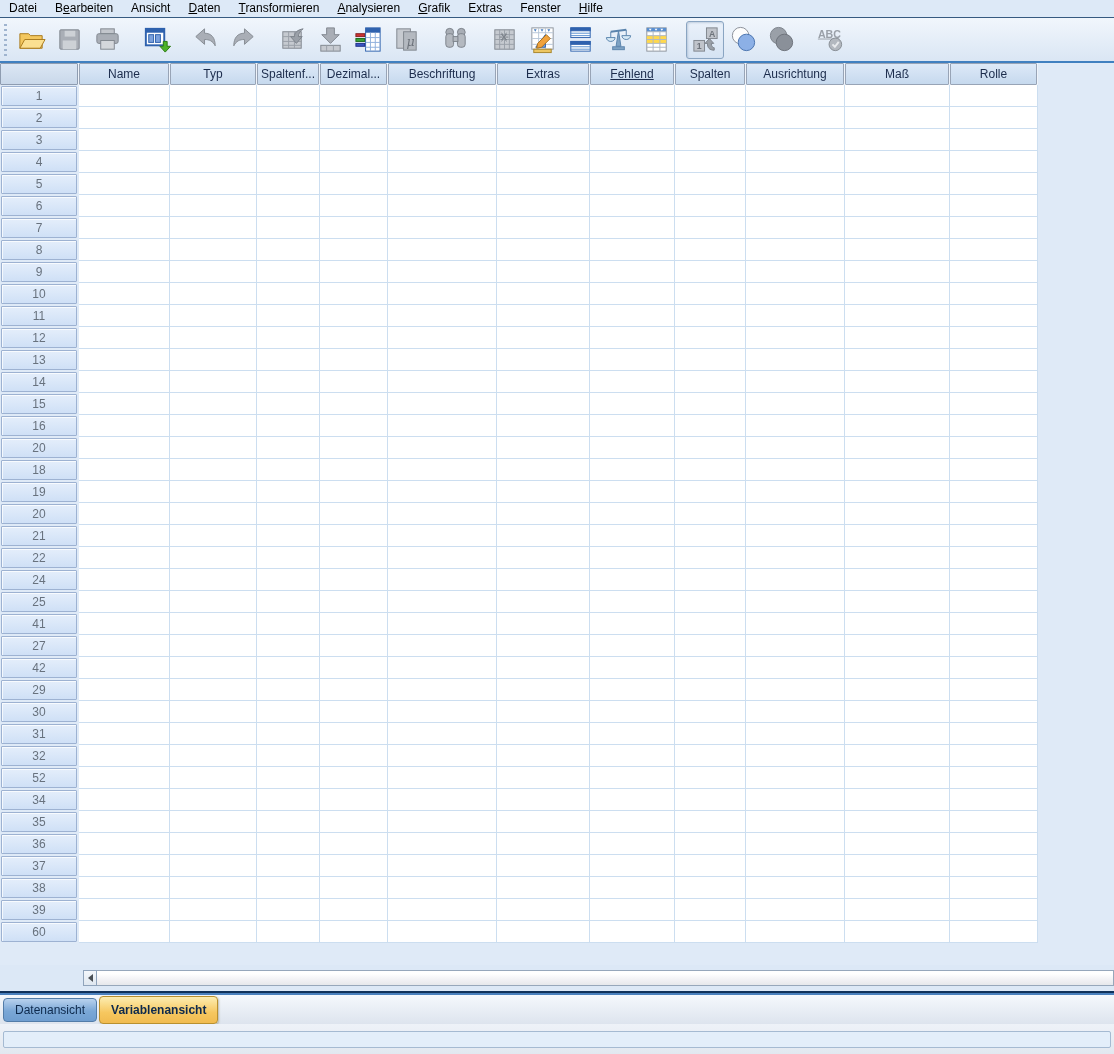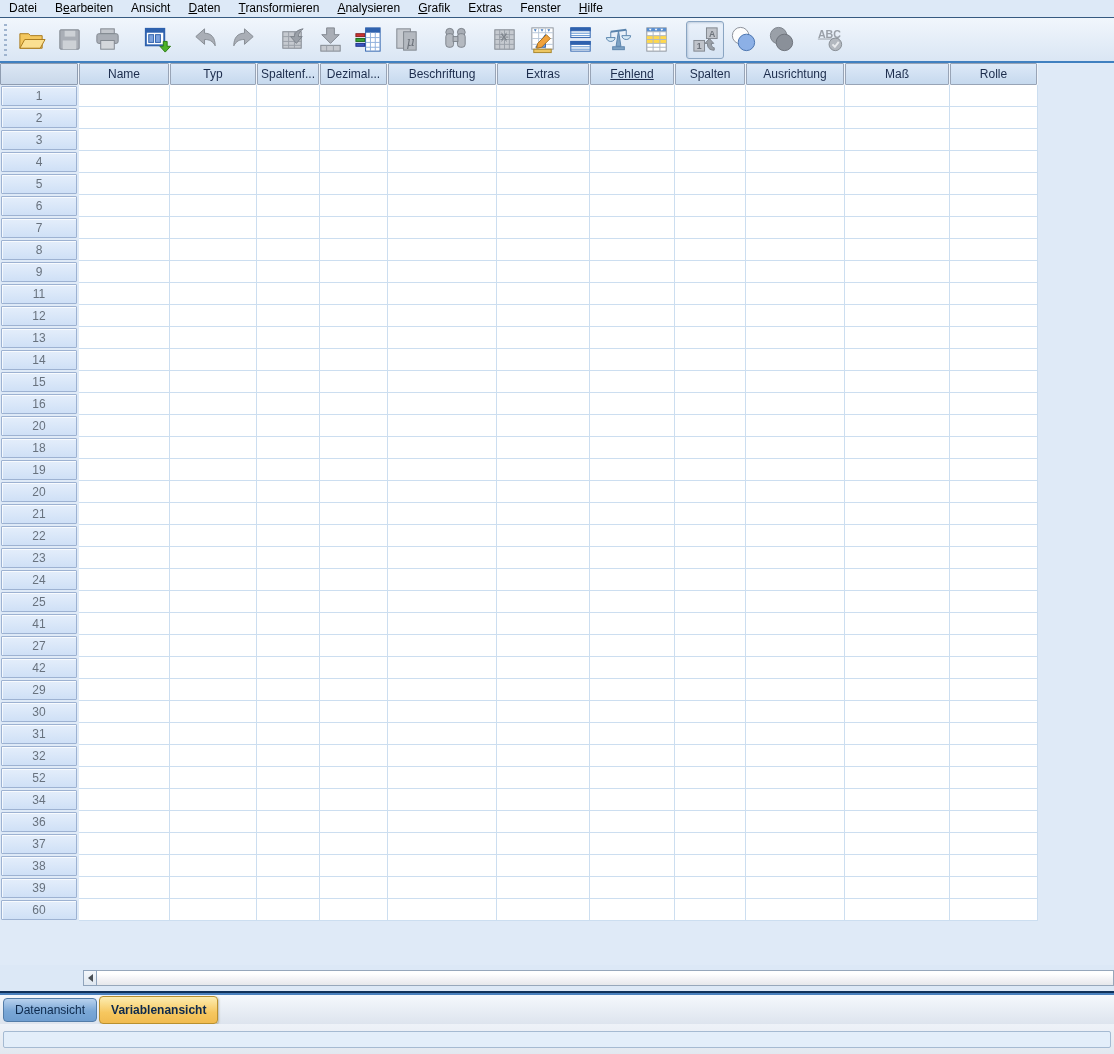--- a/index.html
+++ b/index.html
@@ -503,20 +503,36 @@
           <div class="grid-cell" style="width: 109px;"></div>
           <div class="grid-cell" style="width: 93px;"></div>
           <div class="grid-cell" style="width: 85px;"></div>
           <div class="grid-cell" style="width: 71px;"></div>
           <div class="grid-cell" style="width: 99px;"></div>
           <div class="grid-cell" style="width: 105px;"></div>
           <div class="grid-cell" style="width: 88px;"></div>
         </div>
         <div class="grid-row">
           <div class="row-header">
+            <div class="row-header-btn">10</div>
+          </div>
+          <div class="grid-cell" style="width: 91px;"></div>
+          <div class="grid-cell" style="width: 87px;"></div>
+          <div class="grid-cell" style="width: 63px;"></div>
+          <div class="grid-cell" style="width: 68px;"></div>
+          <div class="grid-cell" style="width: 109px;"></div>
+          <div class="grid-cell" style="width: 93px;"></div>
+          <div class="grid-cell" style="width: 85px;"></div>
+          <div class="grid-cell" style="width: 71px;"></div>
+          <div class="grid-cell" style="width: 99px;"></div>
+          <div class="grid-cell" style="width: 105px;"></div>
+          <div class="grid-cell" style="width: 88px;"></div>
+        </div>
+        <div class="grid-row">
+          <div class="row-header">
             <div class="row-header-btn">11</div>
           </div>
           <div class="grid-cell" style="width: 91px;"></div>
           <div class="grid-cell" style="width: 87px;"></div>
           <div class="grid-cell" style="width: 63px;"></div>
           <div class="grid-cell" style="width: 68px;"></div>
           <div class="grid-cell" style="width: 109px;"></div>
           <div class="grid-cell" style="width: 93px;"></div>
           <div class="grid-cell" style="width: 85px;"></div>
           <div class="grid-cell" style="width: 71px;"></div>
@@ -695,36 +711,20 @@
           <div class="grid-cell" style="width: 109px;"></div>
           <div class="grid-cell" style="width: 93px;"></div>
           <div class="grid-cell" style="width: 85px;"></div>
           <div class="grid-cell" style="width: 71px;"></div>
           <div class="grid-cell" style="width: 99px;"></div>
           <div class="grid-cell" style="width: 105px;"></div>
           <div class="grid-cell" style="width: 88px;"></div>
         </div>
         <div class="grid-row">
           <div class="row-header">
-            <div class="row-header-btn">23</div>
-          </div>
-          <div class="grid-cell" style="width: 91px;"></div>
-          <div class="grid-cell" style="width: 87px;"></div>
-          <div class="grid-cell" style="width: 63px;"></div>
-          <div class="grid-cell" style="width: 68px;"></div>
-          <div class="grid-cell" style="width: 109px;"></div>
-          <div class="grid-cell" style="width: 93px;"></div>
-          <div class="grid-cell" style="width: 85px;"></div>
-          <div class="grid-cell" style="width: 71px;"></div>
-          <div class="grid-cell" style="width: 99px;"></div>
-          <div class="grid-cell" style="width: 105px;"></div>
-          <div class="grid-cell" style="width: 88px;"></div>
-        </div>
-        <div class="grid-row">
-          <div class="row-header">
             <div class="row-header-btn">24</div>
           </div>
           <div class="grid-cell" style="width: 91px;"></div>
           <div class="grid-cell" style="width: 87px;"></div>
           <div class="grid-cell" style="width: 63px;"></div>
           <div class="grid-cell" style="width: 68px;"></div>
           <div class="grid-cell" style="width: 109px;"></div>
           <div class="grid-cell" style="width: 93px;"></div>
           <div class="grid-cell" style="width: 85px;"></div>
           <div class="grid-cell" style="width: 71px;"></div>
@@ -872,20 +872,36 @@
           <div class="grid-cell" style="width: 93px;"></div>
           <div class="grid-cell" style="width: 85px;"></div>
           <div class="grid-cell" style="width: 71px;"></div>
           <div class="grid-cell" style="width: 99px;"></div>
           <div class="grid-cell" style="width: 105px;"></div>
           <div class="grid-cell" style="width: 88px;"></div>
         </div>
         <div class="grid-row">
           <div class="row-header">
             <div class="row-header-btn">34</div>
+          </div>
+          <div class="grid-cell" style="width: 91px;"></div>
+          <div class="grid-cell" style="width: 87px;"></div>
+          <div class="grid-cell" style="width: 63px;"></div>
+          <div class="grid-cell" style="width: 68px;"></div>
+          <div class="grid-cell" style="width: 109px;"></div>
+          <div class="grid-cell" style="width: 93px;"></div>
+          <div class="grid-cell" style="width: 85px;"></div>
+          <div class="grid-cell" style="width: 71px;"></div>
+          <div class="grid-cell" style="width: 99px;"></div>
+          <div class="grid-cell" style="width: 105px;"></div>
+          <div class="grid-cell" style="width: 88px;"></div>
+        </div>
+        <div class="grid-row">
+          <div class="row-header">
+            <div class="row-header-btn">35</div>
           </div>
           <div class="grid-cell" style="width: 91px;"></div>
           <div class="grid-cell" style="width: 87px;"></div>
           <div class="grid-cell" style="width: 63px;"></div>
           <div class="grid-cell" style="width: 68px;"></div>
           <div class="grid-cell" style="width: 109px;"></div>
           <div class="grid-cell" style="width: 93px;"></div>
           <div class="grid-cell" style="width: 85px;"></div>
           <div class="grid-cell" style="width: 71px;"></div>
           <div class="grid-cell" style="width: 99px;"></div>

